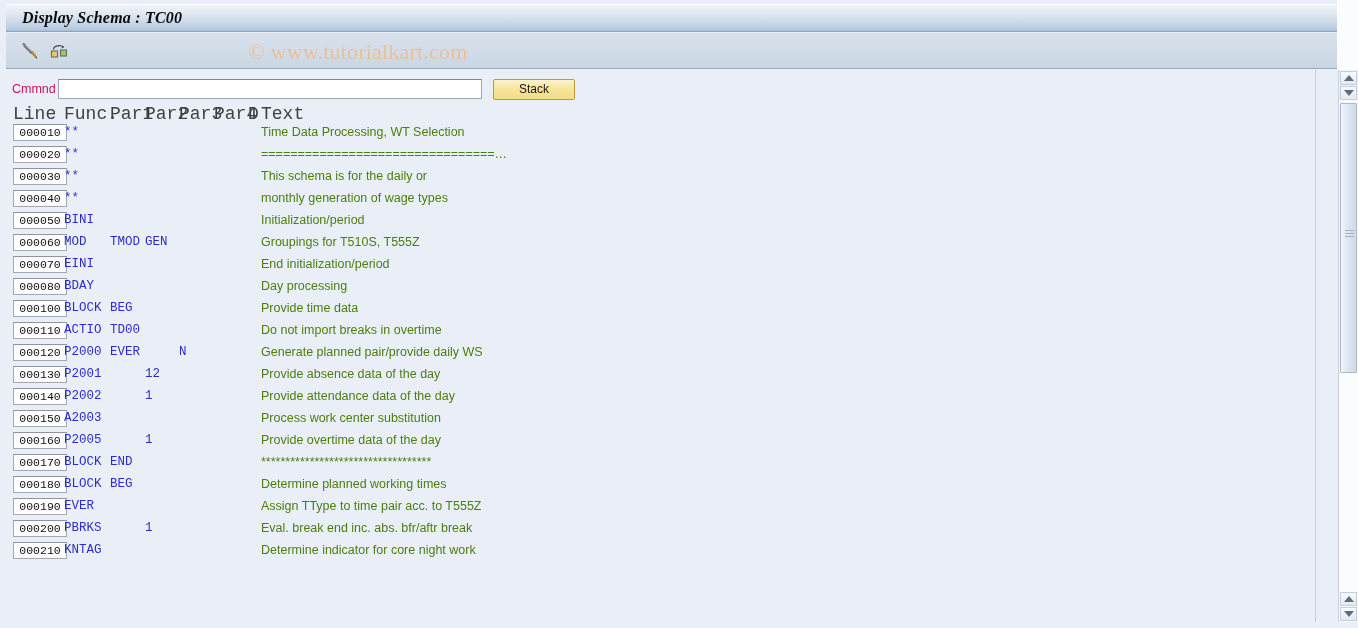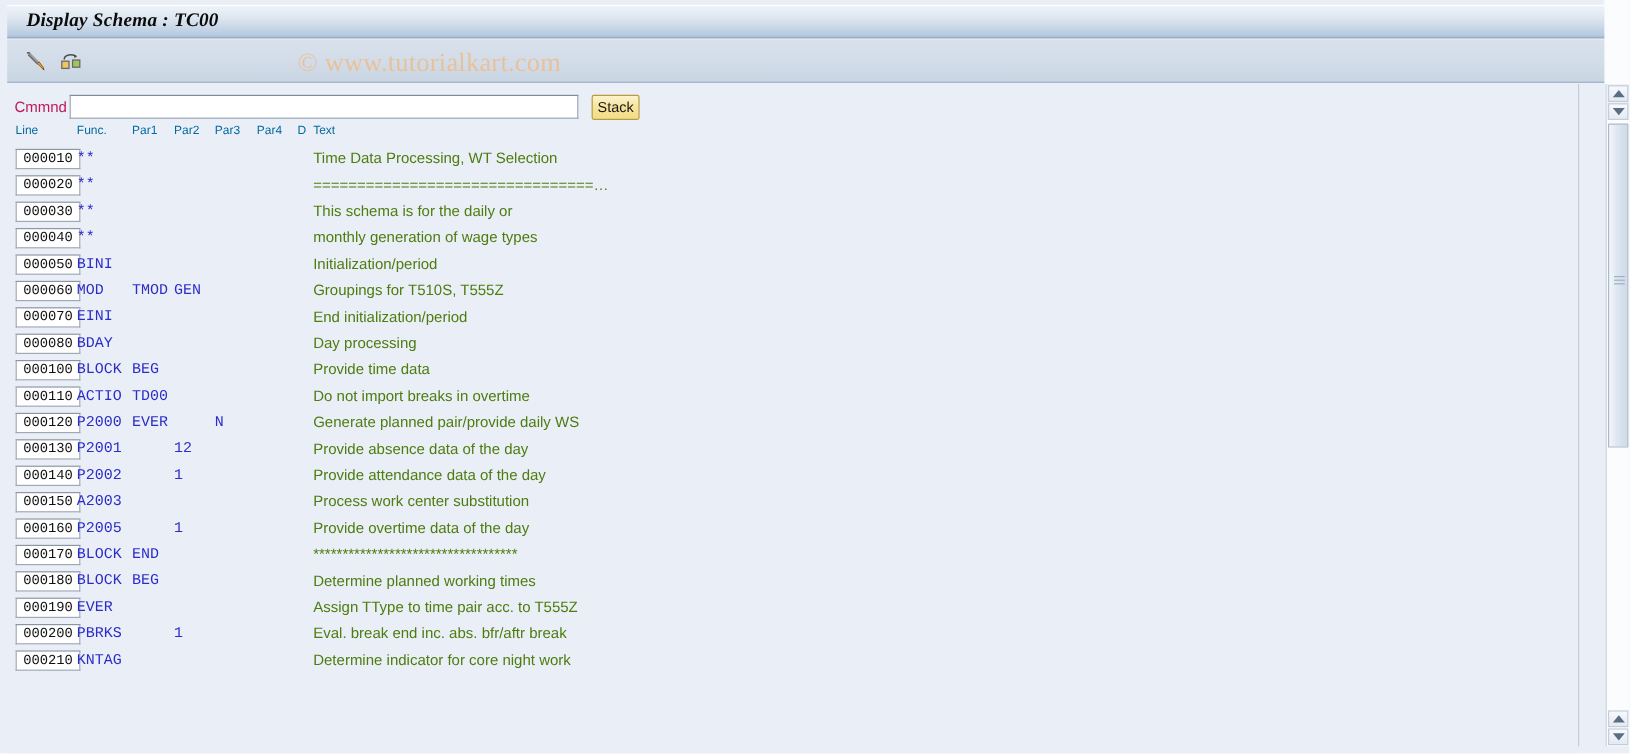--- a/index.html
+++ b/index.html
@@ -105,21 +105,21 @@
     border-top-color: #808b99;
     background: #ffffff;
     font-family: "Liberation Mono", monospace;
     font-size: 12px;
     color: #000;
     padding: 0 3px;
     outline: none;
   }
   .stack-btn {
     margin-left: 11px;
-    width: 40px; height: 21px;
+    width: 82px; height: 21px;
     background: linear-gradient(to bottom, #fdf3cd 0%, #f6e49a 50%, #f3dd86 100%);
     border: 1px solid #b99b3e;
     border-radius: 2px;
     font-size: 12px;
     color: #1a1a1a;
     cursor: pointer;
     line-height: 19px;
     text-align: center;
     padding: 0;
     font-family: "Liberation Sans", sans-serif;
@@ -127,23 +127,23 @@
 
   
   .tbl {
     position: absolute;
     left: 0; top: 34px;
     width: 1304px;
   }
   .tbl-head {
     height: 18px;
     position: relative;
-    font-family: Liberation Sans, sans-serif;
-    font-size: 10px;
-    color: #0369a1;
+    font-family: Liberation Mono, monospace;
+    font-size: 18px;
+    color: #404040;
     white-space: nowrap;
   }
   .tbl-head span { position: absolute; top: 0; }
 
   .row {
     position: relative;
     height: 22px;
     white-space: nowrap;
   }
   .cell { position: absolute; top: 0; }

